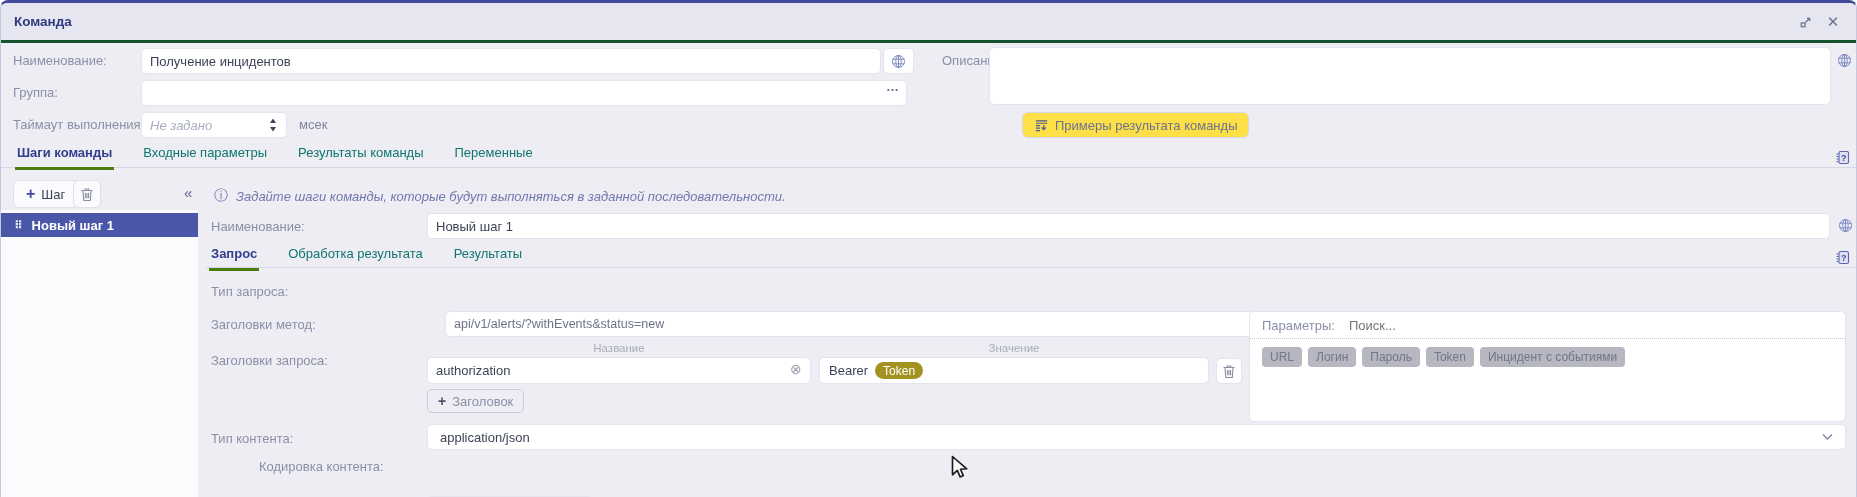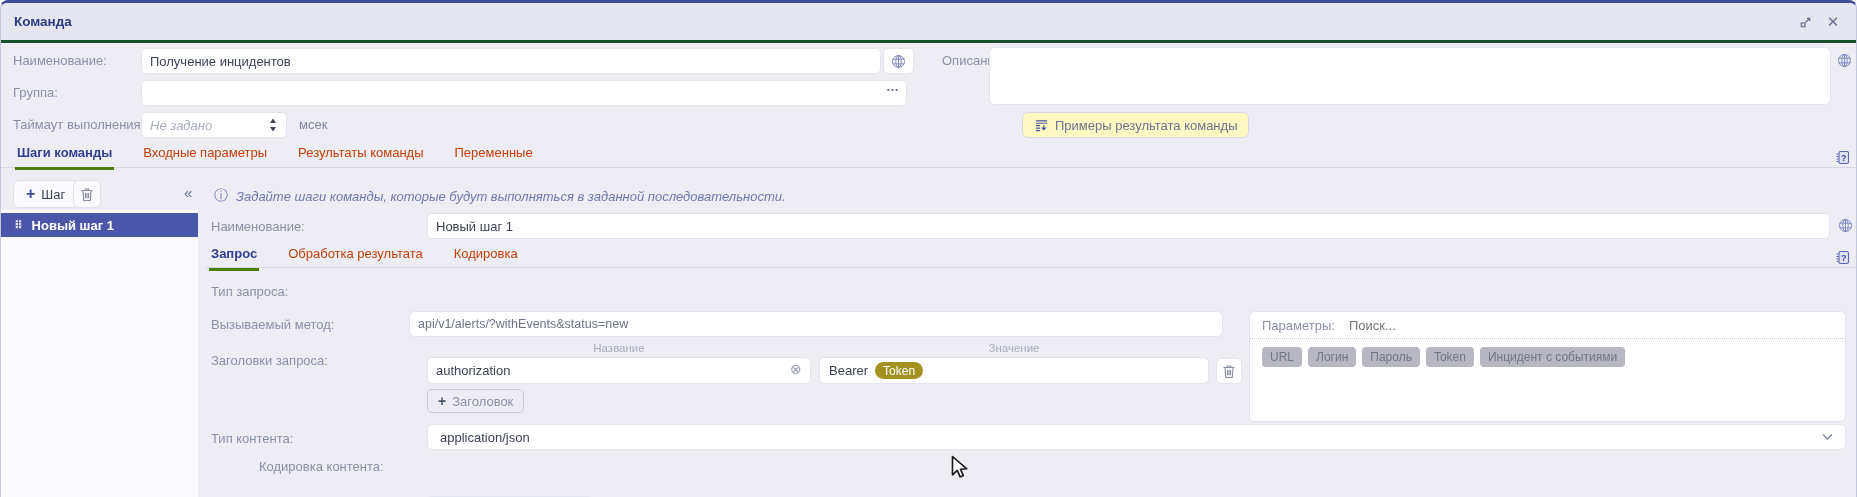--- a/index.html
+++ b/index.html
@@ -11,21 +11,21 @@
   .tb-icon{position:absolute;top:9px;width:20px;height:20px;color:#6a7090;cursor:default;
            display:flex;align-items:center;justify-content:center;}
   .lbl{position:absolute;color:#8b90a8;white-space:nowrap;}
   .inp{position:absolute;background:#fff;border:1px solid #e4e4ee;border-radius:5px;color:#3d4356;
        font-family:"Liberation Sans","DejaVu Sans",sans-serif;font-size:13px;padding:0 8px;box-sizing:border-box;outline:none;}
   .inp::placeholder{font-style:italic;color:#a9adc0;}
   .panel-white{position:absolute;background:#fff;border-radius:5px;border:1px solid #e4e4ee;box-sizing:border-box;}
   .attach-btn{position:absolute;background:#fff;border:1px solid #e4e4ee;border-radius:5px;display:flex;
               align-items:center;justify-content:center;box-sizing:border-box;cursor:pointer;}
   .tabs{position:absolute;display:flex;gap:27px;z-index:2;}
-  .tab{color:#c2410c;padding:0 2px 7px 2px;cursor:pointer;white-space:nowrap;}
+  .tab{color:#0f766e;padding:0 2px 7px 2px;cursor:pointer;white-space:nowrap;}
   .tab.active{color:#323e8d;font-weight:bold;border-bottom:3px solid #4d7c0f;}
   .hline{position:absolute;height:1px;background:#d6d7e4;}
   .btn{display:inline-flex;align-items:center;gap:6px;background:#fbfbfd;border:1px solid #e0e1ec;
        border-radius:6px;color:#3d4356;cursor:pointer;box-sizing:border-box;}
   .plus{color:#3f4c9c;font-weight:bold;font-size:16px;line-height:1;}
   .hint{position:absolute;display:flex;align-items:center;gap:8px;color:#7079ae;font-style:italic;}
   .sidebar{position:absolute;left:0;top:207px;width:197px;height:287px;background:#fbfbfd;}
   .step-item{position:absolute;left:0;top:3px;width:197px;height:24px;background:#4a57a8;color:#fff;
              font-weight:bold;display:flex;align-items:center;gap:10px;padding-left:13px;box-sizing:border-box;cursor:pointer;}
   .drag-dots{font-size:11px;opacity:.85;letter-spacing:-1px;}
@@ -83,21 +83,21 @@
   <div class="lbl" style="left:12px;top:114px;">Таймаут выполнения:</div>
   <input class="inp" style="left: 140px; top: 109px; width: 146px; height: 26px;" placeholder="Не задано">
   <span style="position:absolute;left:267px;top:115px;cursor:pointer;">
     <svg width="10" height="14" viewBox="0 0 10 14" fill="#3f4455">
       <path d="M5 0.5 8 5H2z"></path>
         <path d="M5 13.5 2 9h6z"></path>
     </svg>
   </span>
   <div class="lbl" style="left:298px;top:114px;color:#7e849c;">мсек</div>
 
-  <span class="btn" style="position:absolute;left:1021px;top:109px;height:26px;padding:0 11px;background:#fef9c3;border-color:#d9d9e6;color:#6d7290;">
+  <span class="btn" style="position:absolute;left:1021px;top:109px;height:26px;padding:0 11px;background:#fde047;border-color:#d9d9e6;color:#6d7290;">
     <svg width="15" height="15" viewBox="0 0 16 16" fill="none" stroke="#4d5899" stroke-width="1.3">
       <path d="M2 3h12M2 5.6h12M2 8.2h4.5M2 10.8h4.5M2 13.4h4.5"></path>
       <path d="M10.5 7.5v4.5M8.2 10l2.3 2.4L12.8 10"></path>
     </svg>
     <span>Примеры результата команды</span>
   </span>
 
   <div class="hline" style="left:0;top:164px;width:1855px;"></div>
   <div class="tabs" style="left:14px;top:142px;">
     <span class="tab active">Шаги команды</span>
@@ -142,34 +142,34 @@
       <circle cx="8" cy="8" r="6.4"></circle>
         <ellipse cx="8" cy="8" rx="2.9" ry="6.4"></ellipse>
       <path d="M1.8 5.5h12.4M1.8 10.5h12.4M8 1.6v12.8"></path>
     </svg>
   </span>
 
   <div class="hline" style="left:205px;top:264px;width:1650px;"></div>
   <div class="tabs" style="left:208px;top:243px;">
     <span class="tab active">Запрос</span>
     <span class="tab">Обработка результата</span>
-    <span class="tab">Кодировка</span>
+    <span class="tab">Результаты</span>
   </div>
   <span style="position:absolute;left:1833px;top:246px;cursor:pointer;">
     <svg width="17" height="17" viewBox="0 0 17 17">
       <rect x="5" y="2.5" width="9.5" height="12" rx="1.5" fill="#dfe1f2" stroke="#5b66b0" stroke-width="1.1"></rect>
       <path d="M2.5 5h2M2.5 7.5h2M2.5 10h2M2.5 12.5h2" stroke="#5b66b0" stroke-width="1.1"></path>
       <text x="9.7" y="11.6" text-anchor="middle" font-size="9" font-weight="bold" fill="#3e4b9e" font-family="Liberation Sans, sans-serif">?</text>
     </svg>
   </span>
 
   <div class="lbl" style="left:210px;top:281px;">Тип запроса:</div>
 
-  <div class="lbl" style="left:210px;top:314px;">Вызываемый метод:</div>
-  <input class="inp" style="left: 408px; top: 308px; width: 814px; height: 26px; color: rgb(110, 115, 137); font-size: 12.5px;" value="api/v1/alerts/?withEvents&amp;status=new">
+  <div class="lbl" style="left:210px;top:314px;">Заголовки метод:</div>
+  <input class="inp" style="left: 444px; top: 308px; width: 814px; height: 26px; color: rgb(110, 115, 137); font-size: 12.5px;" value="api/v1/alerts/?withEvents&amp;status=new">
 
   <div class="panel-white" style="left:1248px;top:308px;width:597px;height:111px;">
     <div style="display:flex;align-items:center;gap:12px;padding:5px 12px 4px 12px;" class="dotted">
       <span style="color:#8b90a8;">Параметры:</span>
       <input style="border: none; outline: none; flex: 1 1 0%; font-size: 13px; font-family: inherit; background: transparent;" placeholder="Поиск...">
     </div>
     <div style="display:flex;gap:6px;padding:8px 12px;flex-wrap:wrap;">
       <span class="chip">URL</span>
       <span class="chip">Логин</span>
       <span class="chip">Пароль</span>

